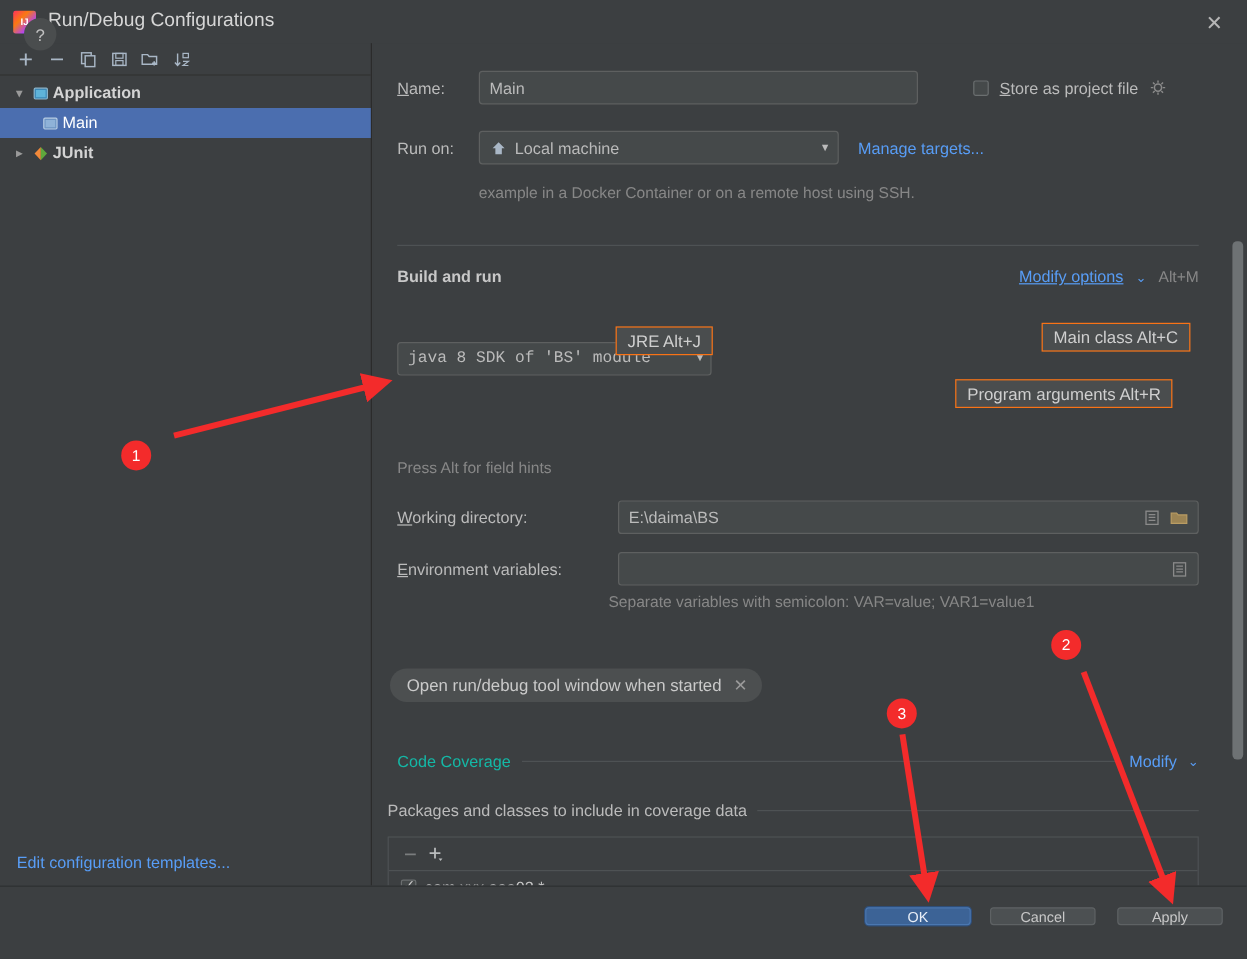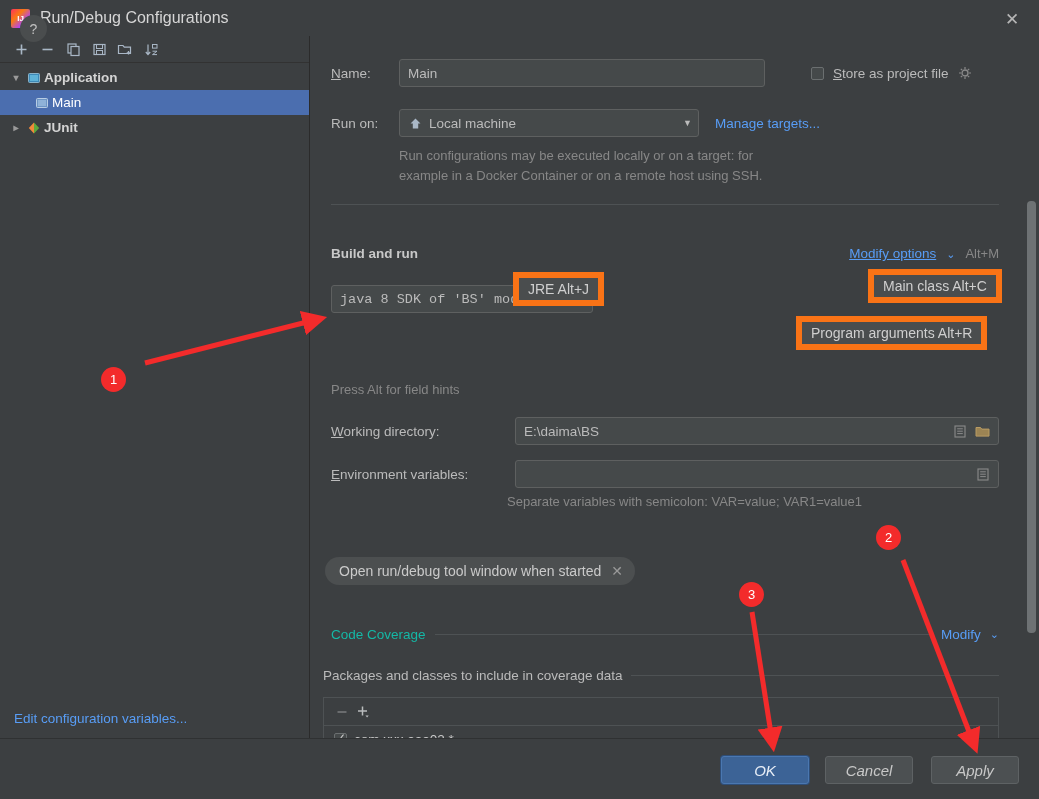--- a/index.html
+++ b/index.html
@@ -111,21 +111,21 @@
   .sep-title .txt { color: #14b8a6; font-size: 13.5px; white-space: nowrap; }
   .sep-title .line { flex: 1; height: 1px; background: #4e5254; }
 
   .fld-ico {
     width: 15px; height: 15px; display: inline-flex; align-items: center;
     justify-content: center; color: #8a8a8a; cursor: pointer; flex: 0 0 auto;
   }
 
   
   .tip {
-    position: absolute; background: #4a4d4e; border: 6px solid #f97316;
+    position: absolute; background: #4a4d4e; border: 1px solid #f97316;
     color: #cfcfcf; font-size: 14px; padding: 3px 9px; white-space: nowrap;
     z-index: 40;
   }
 
   
   .chip {
     display: inline-flex; align-items: center; gap: 10px;
     background: #4c4f50; border-radius: 14px; height: 28px;
     padding: 0 12px 0 14px; color: #cacaca; font-size: 14px; cursor: pointer;
   }
@@ -155,24 +155,24 @@
     position: absolute; left: 0; top: 738px; width: 1039px; height: 61px;
     background: #3c3f41; border-top: 1px solid #2f3132;
   }
   .help-btn {
     position: absolute; left: 20px; top: 15px; width: 27px; height: 27px;
     border-radius: 50%; background: #4a4d4e; color: #c0c0c0;
     display: flex; align-items: center; justify-content: center;
     font-size: 14px; cursor: pointer;
   }
   .dlg-btn {
-    position: absolute; top: 756px; height: 28px; width: 88px;
+    position: absolute; top: 756px; height: 15px; width: 88px;
     border: 1px solid #5e6264; border-radius: 3px; background: #4c5052;
-    color: #c8c8c8; font-size: 15px;
-    display: flex; align-items: center; justify-content: center; cursor: pointer; font-style: italic;
+    color: #c8c8c8; font-size: 12px;
+    display: flex; align-items: center; justify-content: center; cursor: pointer;
   }
   .dlg-btn.primary {
     background: #3c6396; border: 1px solid #4a77b0; color: #e8eef7;
     box-shadow: 0 0 0 1px #2f4e78;
   }
 
   
   .badge {
     position: absolute; width: 25px; height: 25px; border-radius: 50%;
     background: #f32b2b; color: #fff; font-size: 13px;
@@ -269,21 +269,21 @@
         <span class="node-icon">
           <svg width="14" height="14" viewBox="0 0 14 14">
             <path d="M7 1.5 L1.8 7 L7 12.5 Z" fill="#f2893a"></path>
             <path d="M7 1.5 L12.2 7 L7 12.5 Z" fill="#5fa83c"></path>
           </svg>
         </span>
         <span>JUnit</span>
       </div>
     </div>
 
-    <div class="edit-templates">Edit configuration variables...</div>
+    <div class="edit-templates">Edit configuration templates...</div>
   </div>
 
   <div class="right-panel">
 
     <div class="row" style="position:absolute; left:20px; top:23px; width:690px;">
       <div class="lbl" style="width:68px;">
         <u>N</u><span>ame:</span>
       </div>
       <div class="field" style="width:366px;">Main</div>
       <div style="margin-left:46px; display:flex; align-items:center; gap:9px;">
@@ -308,27 +308,26 @@
             <path d="M6.5 1.5 L11.5 6.5 H9.2 V11.5 H3.8 V6.5 H1.5 Z" fill="#a9b7c6"></path>
           </svg>
         </span>
         <span>Local machine</span>
         <span class="caret">▼</span>
       </div>
       <div class="link" style="margin-left:16px;">Manage targets...</div>
     </div>
 
     <div style="position:absolute; left:88px; top:112px; width:600px;">
-      <div class="hint">Run configurations may be executed locally or on a target: for</div>
       <div class="hint" style="margin-top:5px;">example in a Docker Container or on a remote host using SSH.</div>
     </div>
 
     <div style="position:absolute; left:20px; top:168px; width:668px; height:1px; background:#4e5254;"></div>
 
-    <div style="position:absolute; left:20px; top:187px; width:668px;margin-top:23px;" class="row">
+    <div style="position:absolute; left:20px; top:187px; width:668px;" class="row">
       <div style="color:#c8c8c8; font-size:13.5px; font-weight:bold;">Build and run</div>
       <div style="margin-left:auto; display:flex; align-items:baseline; gap:10px;">
         <span class="link" style="text-decoration:underline;">Modify options</span>
         <span style="color:#589df6; font-size:11px;">⌄</span>
         <span class="hint">Alt+M</span>
       </div>
     </div>
 
     <div style="position:absolute; left:20px; top:249px; width:668px;" class="row">
       <div class="combo mono" style="width:262px; font-family:'Liberation Mono',monospace;">

